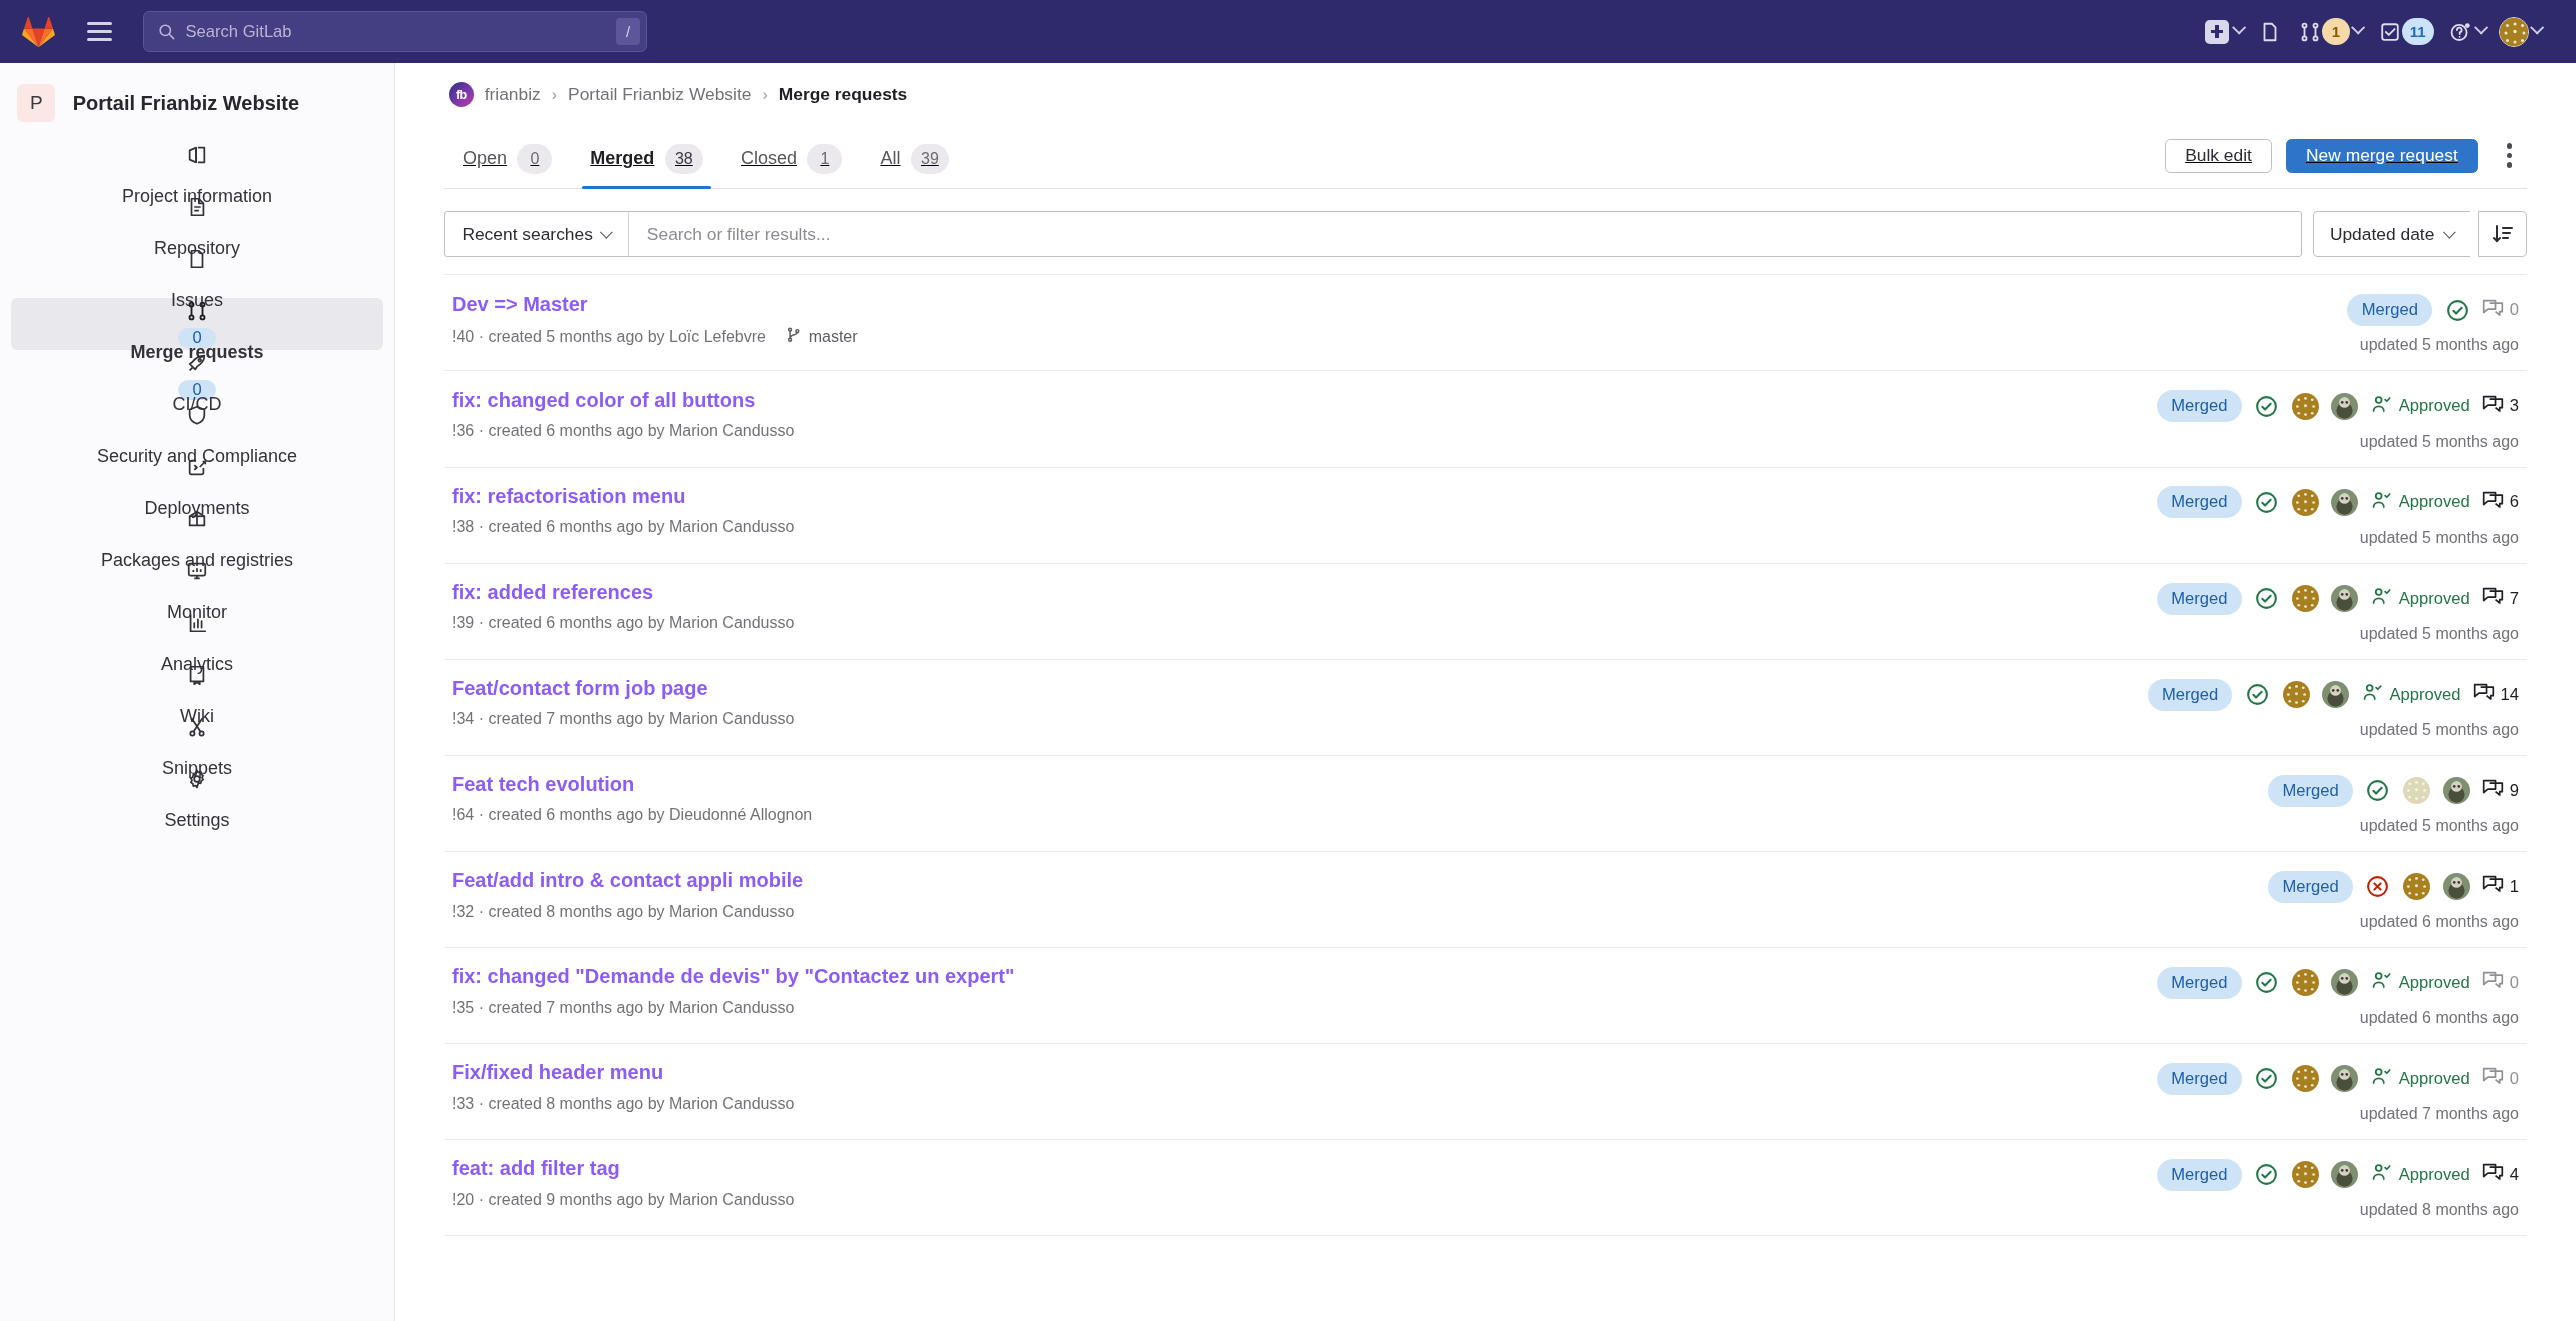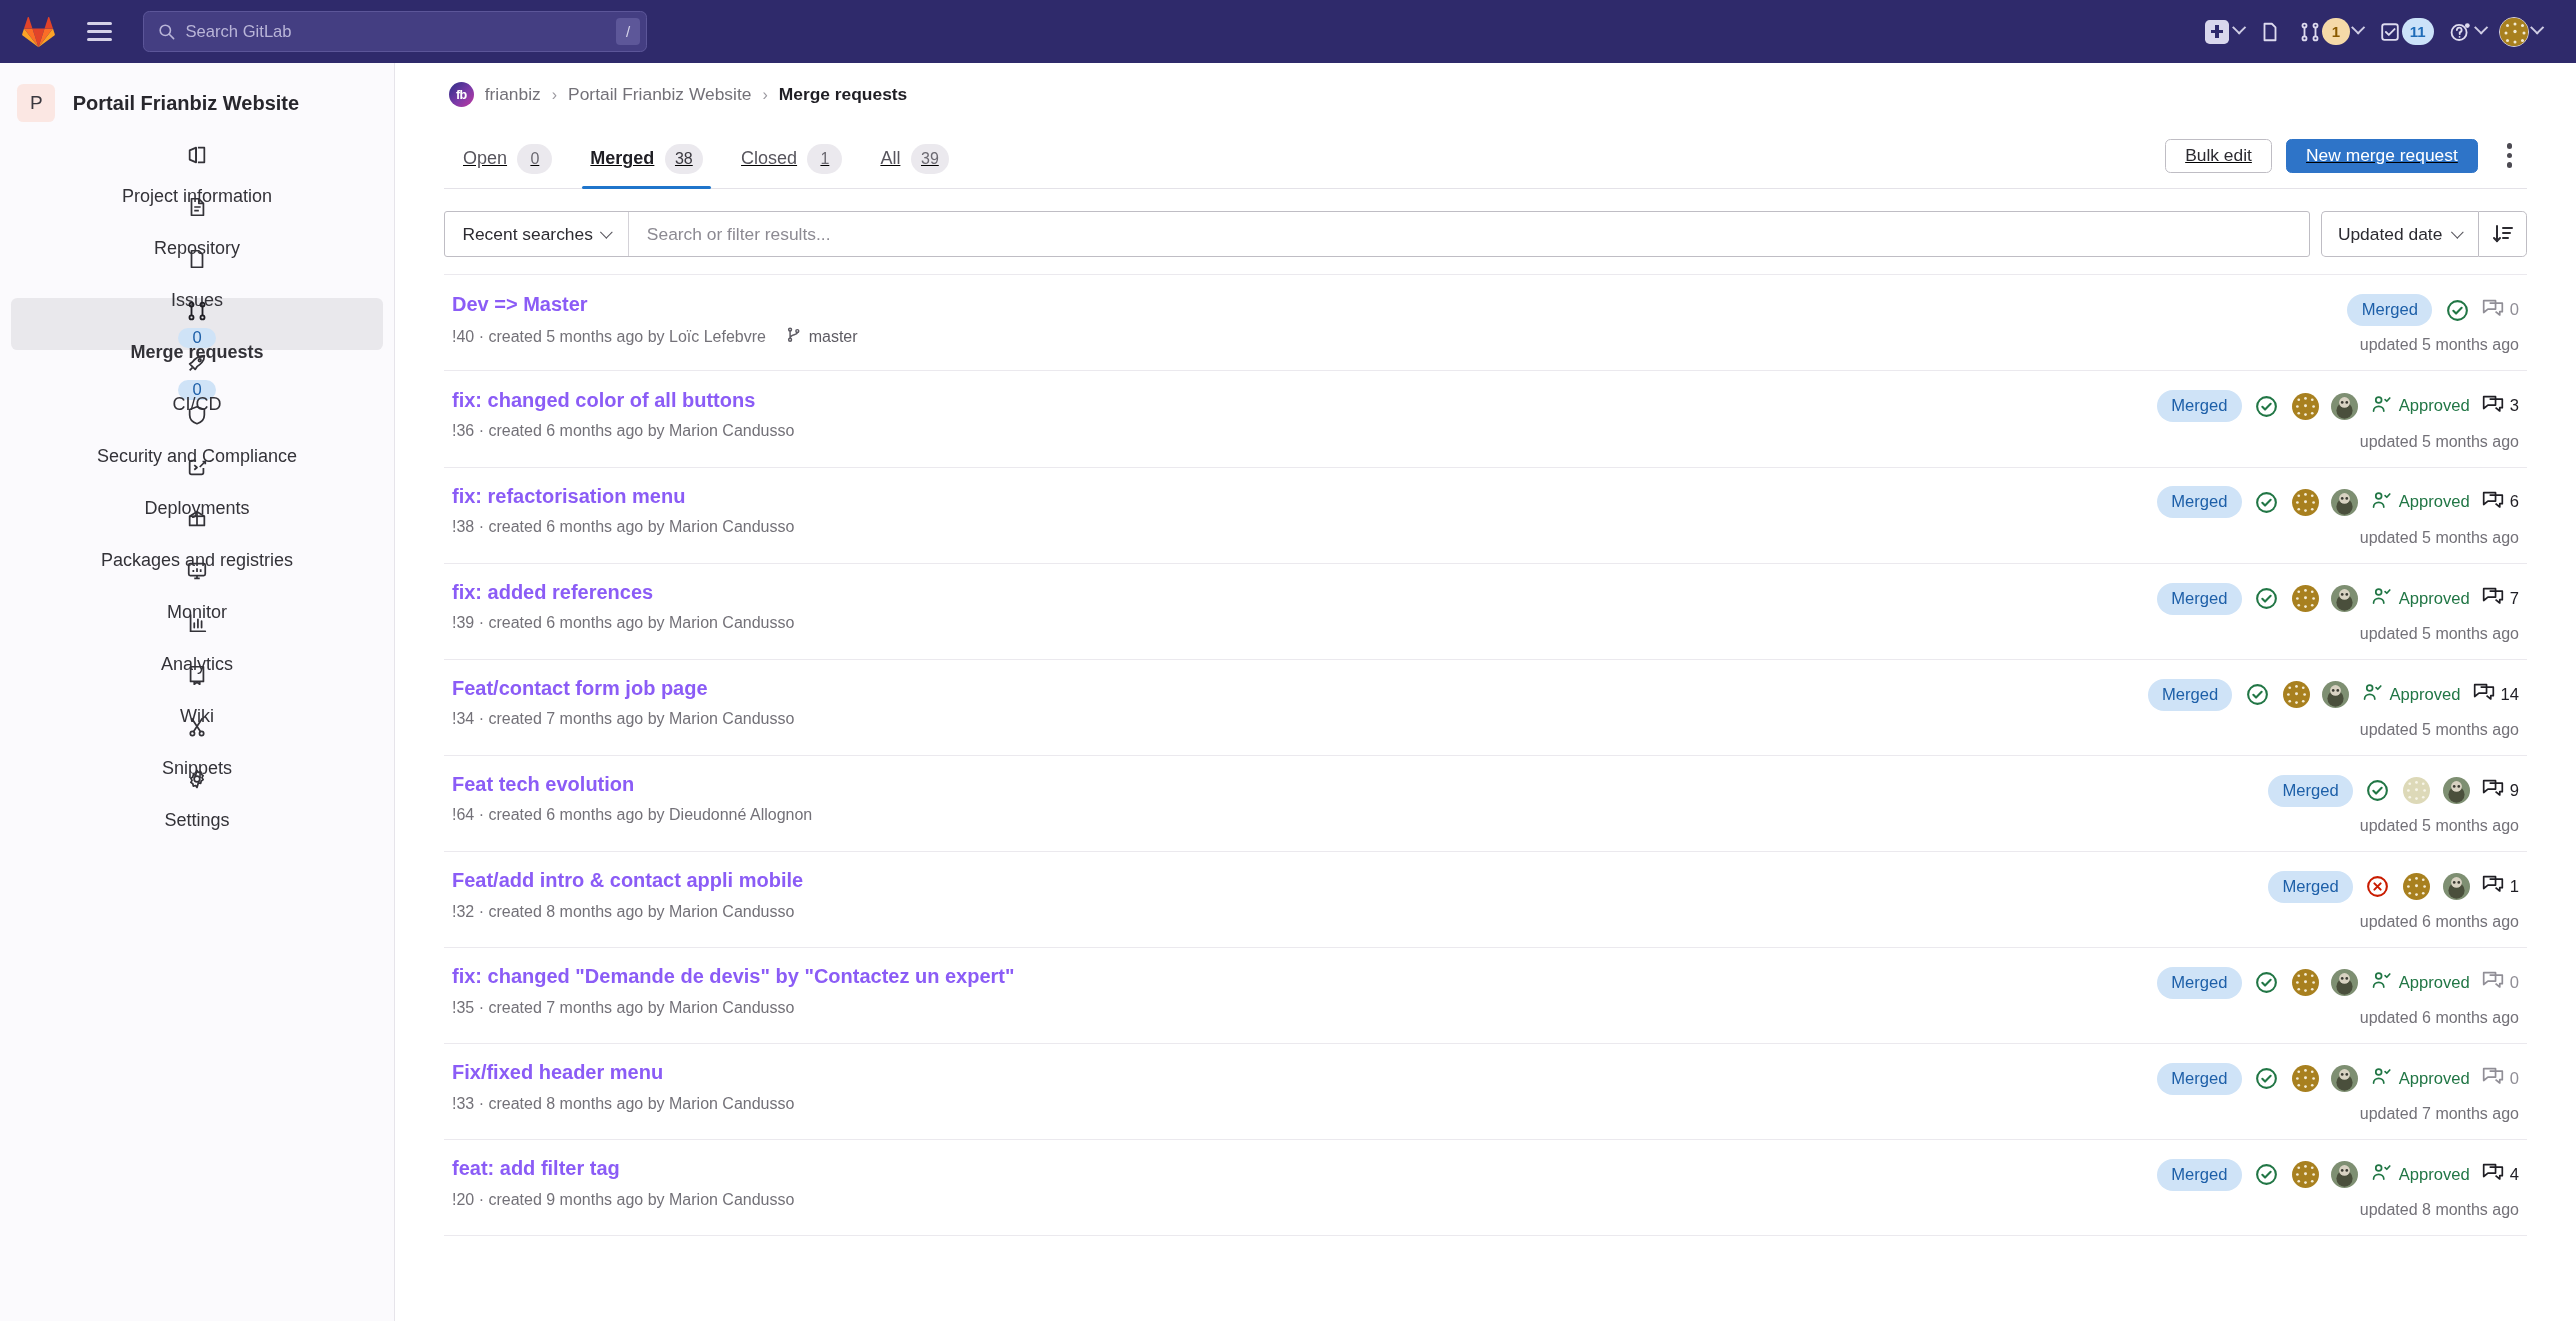--- a/index.html
+++ b/index.html
@@ -197,21 +197,21 @@
     height: 100%; display: flex; align-items: center; gap: 9.5px;
     padding: 0 17.4px; border-right: 0.8px solid #d4d2d8;
     font-size: 17.4px; color: #2c2b31; white-space: nowrap;
   }
   .chev-dark {
     display: inline-block; width: 8.7px; height: 8.7px;
     border-right: 1.9px solid #55535b; border-bottom: 1.9px solid #55535b;
     transform: rotate(45deg) translate(-1.6px,-1.6px);
   }
   .filter-input { flex: 1 1 auto; padding: 0 17.4px; font-size: 17.4px; color: #8c8a92; }
-  .sort-group { display: flex; align-items: center; flex: 0 0 auto; }
+  .sort-group { display: flex; align-items: center; flex: 0 0 auto; gap: 8px; }
   .sort-dd {
     height: 46px; padding: 0 16px;
     border: 0.8px solid #bfbdc4; border-right: none;
     border-radius: 4.7px 0 0 4.7px;
     display: flex; align-items: center; gap: 11px;
     font-size: 17.4px; color: #2c2b31; background: #fff; white-space: nowrap;
   }
   .sort-dir {
     width: 49px; height: 46px;
     border: 0.8px solid #bfbdc4; border-radius: 0 4.7px 4.7px 0;

